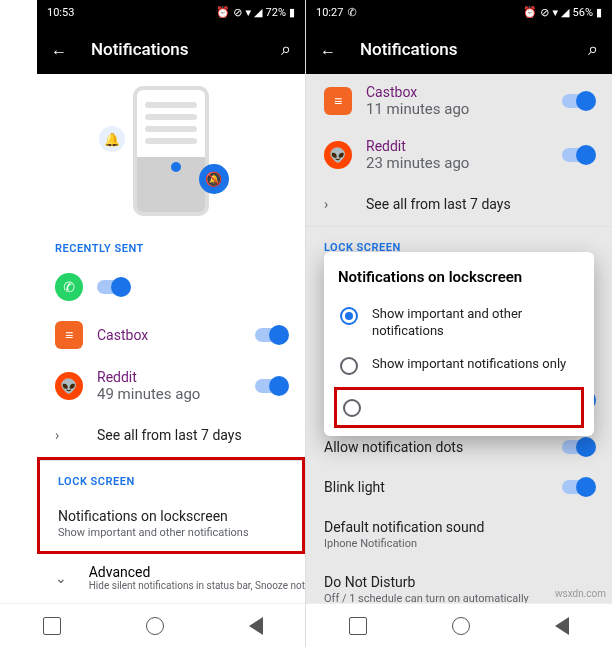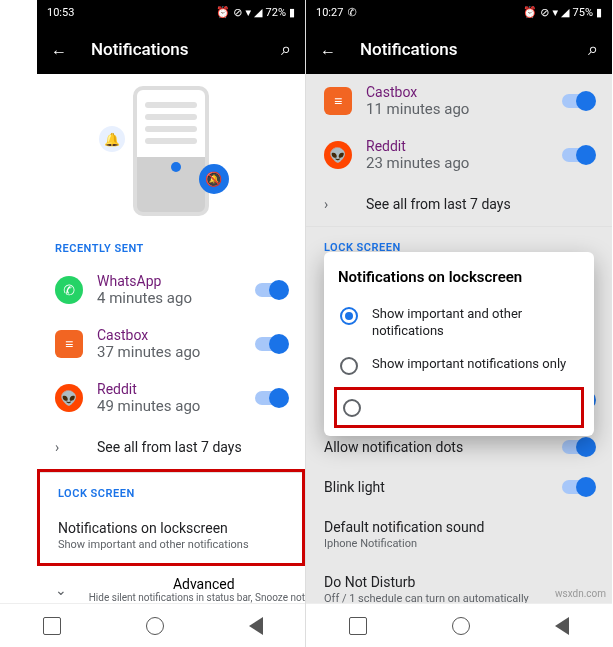--- a/index.html
+++ b/index.html
@@ -50,21 +50,21 @@
     .setting-row { padding: 12px 18px; background: #fff; }
     .phone.right .setting-row { background: transparent; }
     .setting-title { font-size: 14px; color: #202124; }
     .setting-sub { font-size: 11px; color: #5f6368; margin-top: 2px; }
     .setting-row.with-toggle { display: flex; align-items: center; }
     .setting-row.with-toggle .setting-text { flex: 1; }
     
     .highlight-box { border: 3px solid #c00; }
     
     .adv-row { display: flex; align-items: center; padding: 10px 18px; gap: 22px; background: #fff; }
-    .adv-text { flex: 1; text-align: center; }
+    .adv-text { flex: 1; }
     .adv-title { font-size: 14px; }
     .adv-sub { font-size: 10px; color: #5f6368; white-space: nowrap; overflow: hidden; text-overflow: ellipsis; width: 230px; }
     
     .navbar { position: absolute; bottom: 0; left: 0; right: 0; height: 44px; background: #fff; display: flex; justify-content: space-around; align-items: center; border-top: 1px solid #eee; }
     .nav-btn { width: 18px; height: 18px; border: 1.5px solid #555; }
     .nav-square { border-radius: 2px; }
     .nav-circle { border-radius: 50%; }
     .nav-tri { width: 0; height: 0; border: none; border-top: 9px solid transparent; border-bottom: 9px solid transparent; border-right: 14px solid #555; background: none; }
     
     .wmark { position: absolute; bottom: 48px; right: 6px; font-size: 10px; color: #999; }
@@ -109,31 +109,26 @@
             <div class="mock-dot"></div>
           </div>
         <div class="bell-left">🔔</div>
         <div class="bell-right">🔕</div>
       </div>
     </div>
     <div class="section-label">RECENTLY SENT</div>
 
     <div class="app-row">
       <div class="app-icon ai-wa">✆</div>
-      <div class="app-text">
-        <div class="app-name">WhatsApp</div>
-        <div class="app-sub">4 minutes ago</div>
-      </div>
       <div class="toggle"></div>
     </div>
     <div class="app-row">
       <div class="app-icon ai-cb">≡</div>
       <div class="app-text">
         <div class="app-name">Castbox</div>
-        <div class="app-sub">37 minutes ago</div>
       </div>
       <div class="toggle"></div>
     </div>
     <div class="app-row">
       <div class="app-icon ai-rd">👽</div>
       <div class="app-text">
         <div class="app-name">Reddit</div>
         <div class="app-sub">49 minutes ago</div>
       </div>
       <div class="toggle"></div>
@@ -173,21 +168,21 @@
     <div class="statusbar">
       <div class="sb-left">
         <span>10:27</span>
         <span>✆</span>
       </div>
       <div class="sb-right">
         <span>⏰</span>
         <span>⊘</span>
         <span>▾</span>
         <span>◢</span>
-        <span>75%</span>
+        <span>56%</span>
         <span>▮</span>
       </div>
     </div>
     <div class="appbar">
       <span>←</span>
       <span class="title">Notifications</span>
       <span class="srch">⌕</span>
     </div>
     <div class="content">
       <div class="app-row">

